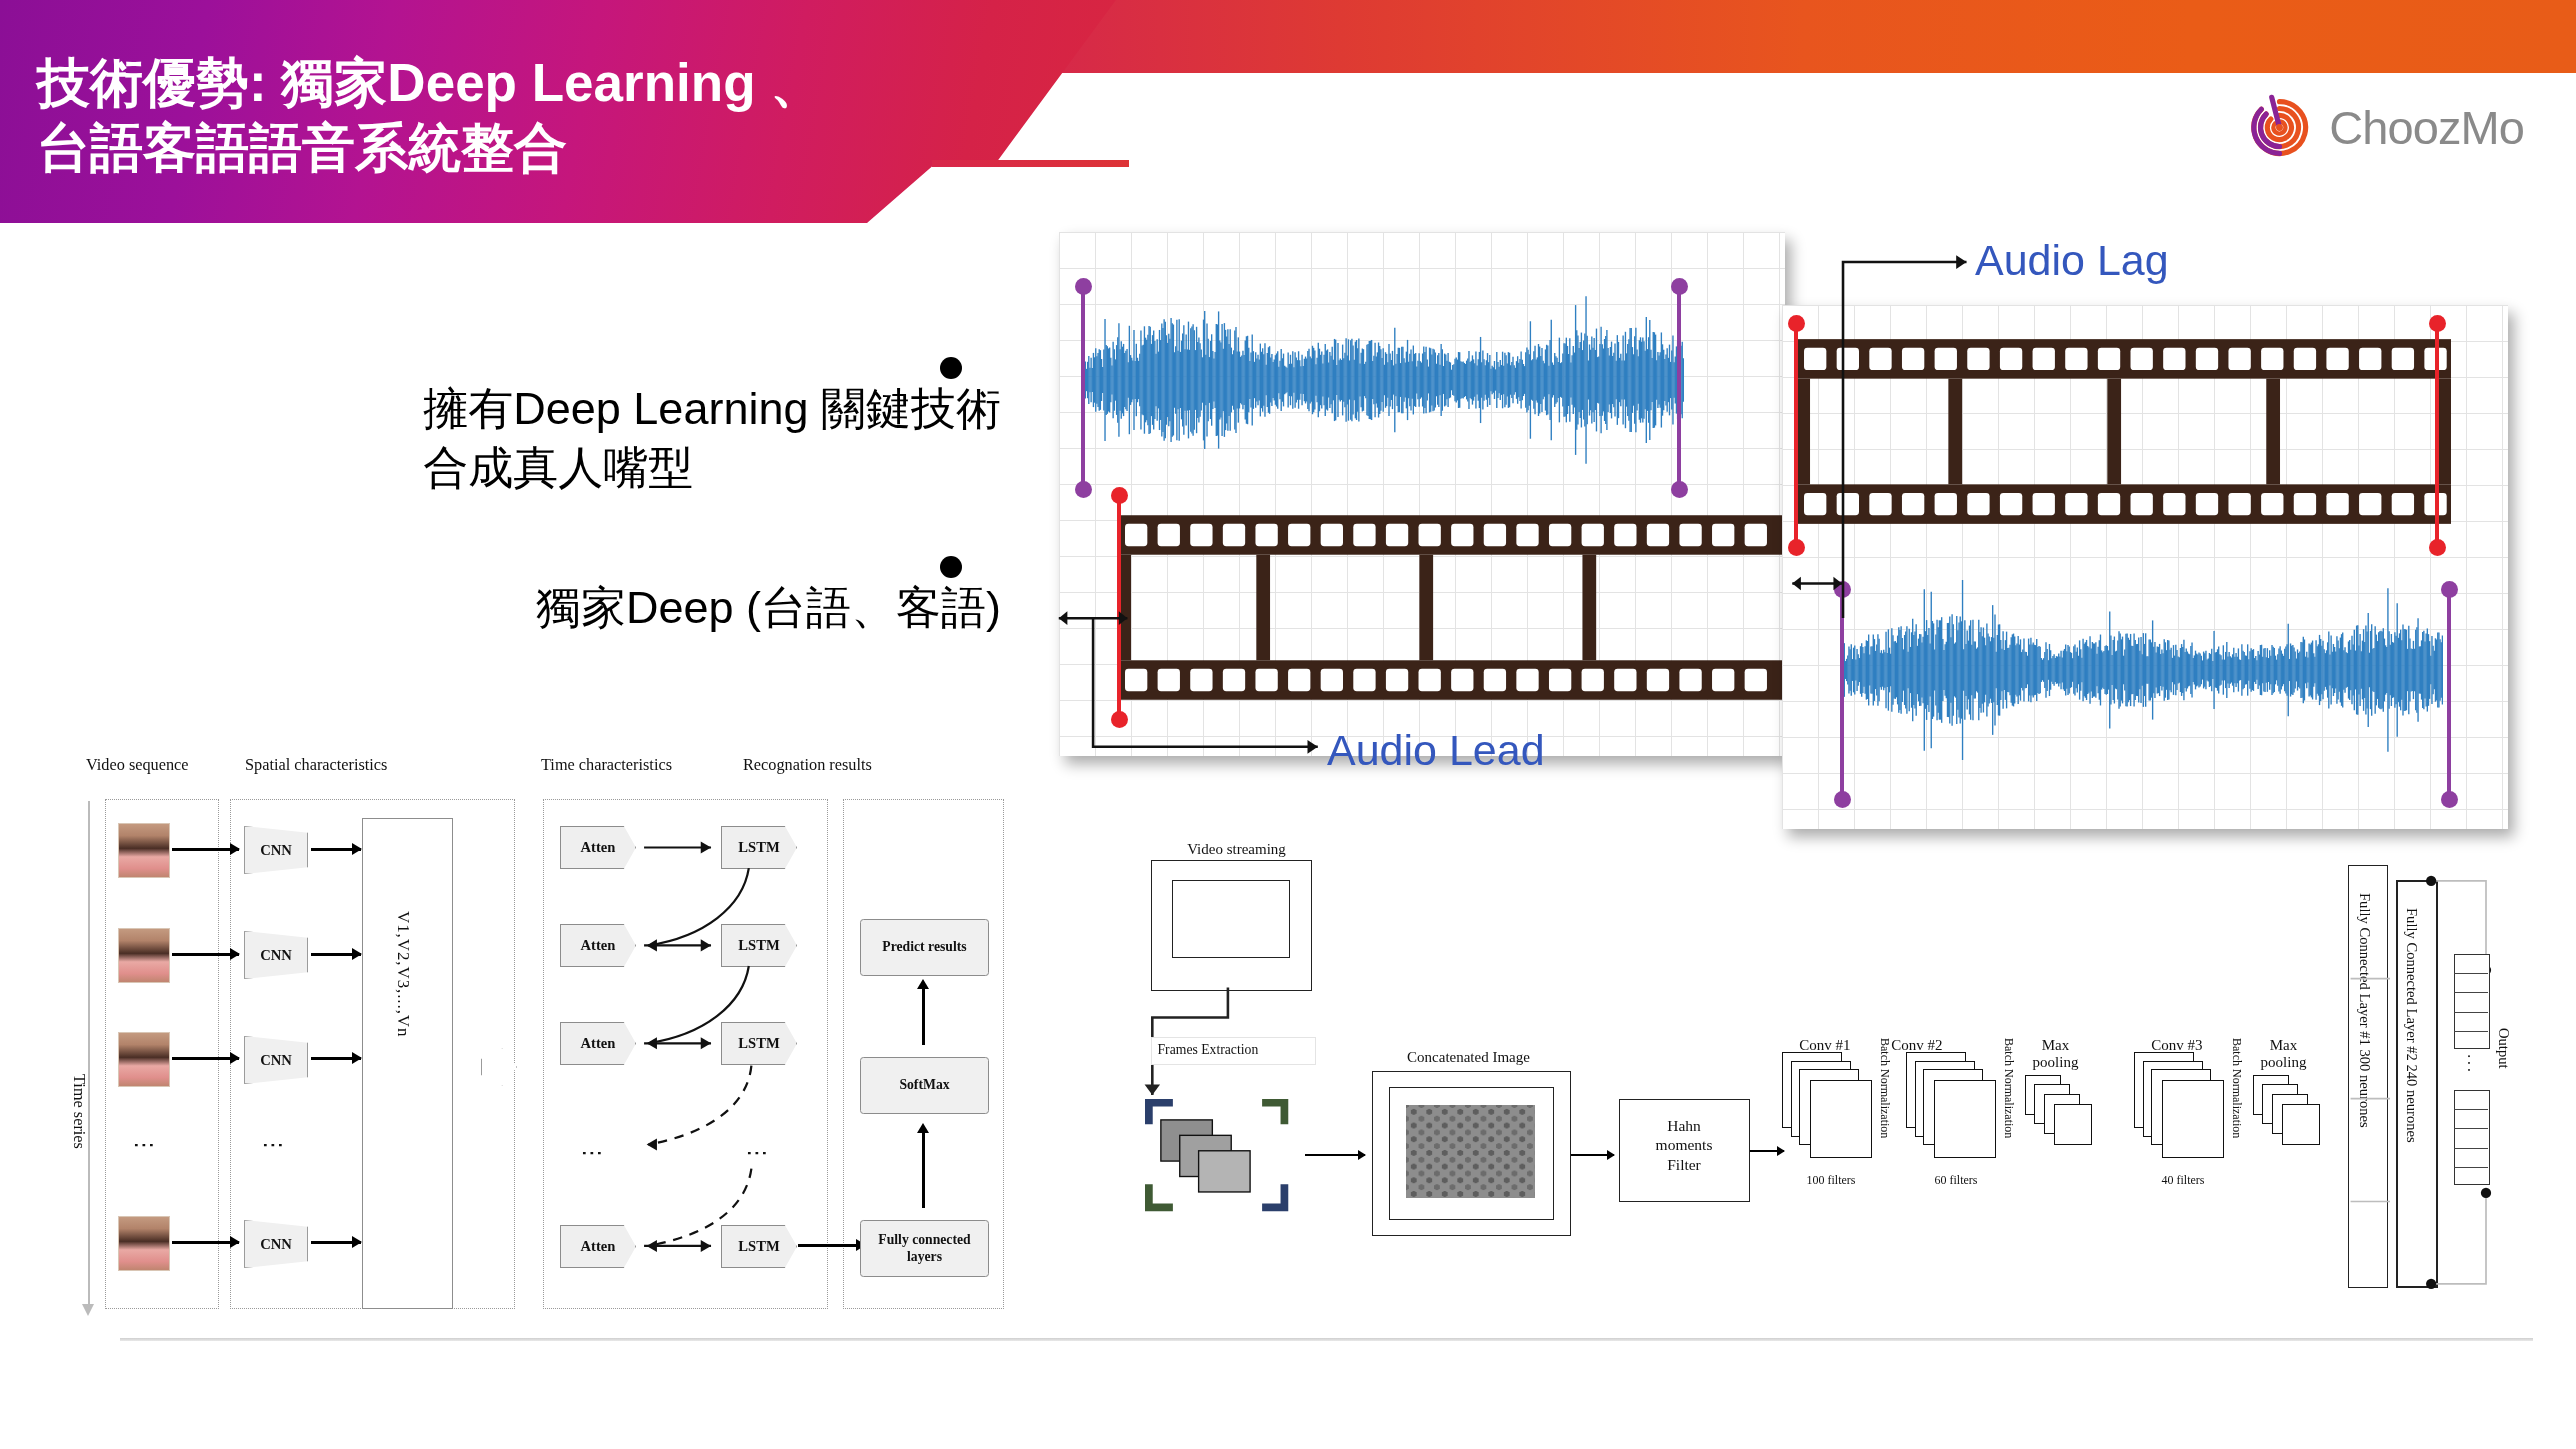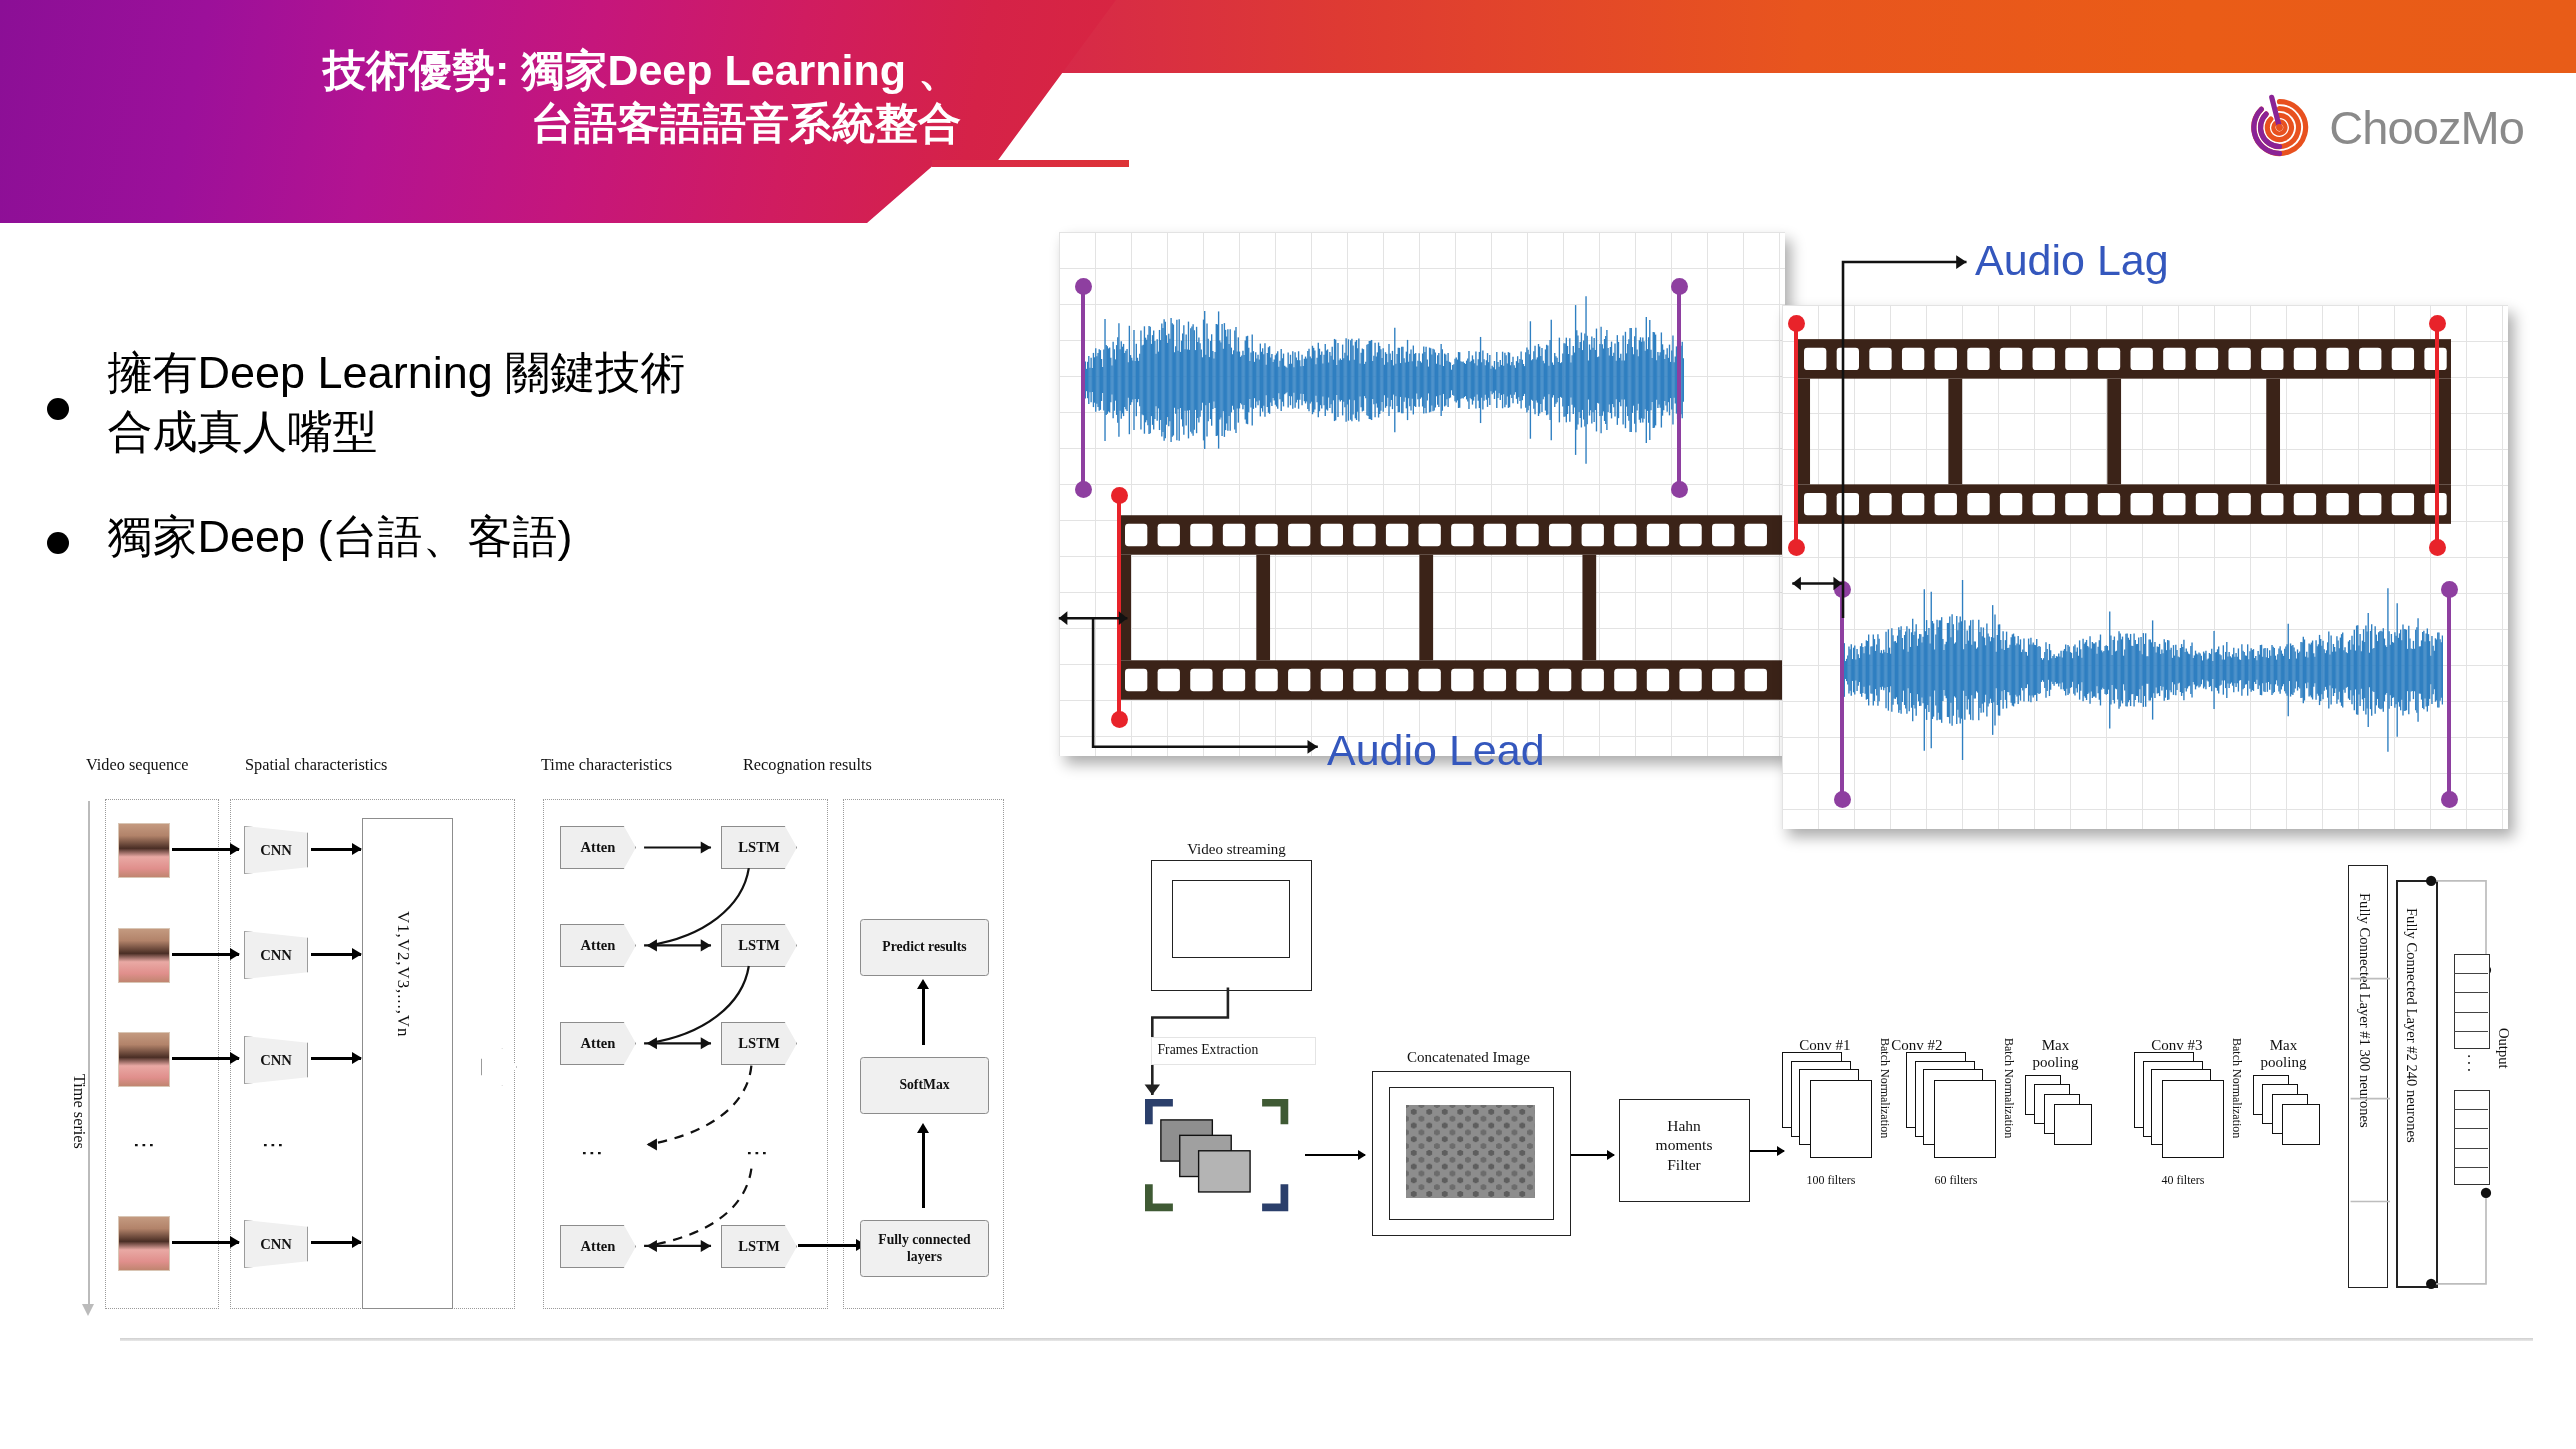--- a/index.html
+++ b/index.html
@@ -8,32 +8,32 @@
 
   
   #header-banner{position:absolute;left:0;top:0;width:2576px;height:223px;}
   #banner-orange{position:absolute;left:0;top:0;width:2576px;height:73px;
     background:linear-gradient(90deg,#8b0f96 0%,#a4119e 8%,#c2167f 22%,#d4244f 38%,#de3a33 52%,#e8551e 70%,#ea5c17 85%,#e85c18 100%);}
   #banner-shape{position:absolute;left:0;top:0;width:1116px;height:223px;
     background:linear-gradient(100deg,#8b0f96 0%,#9c109a 18%,#b31391 34%,#c5167c 52%,#d01c60 70%,#d52248 86%,#d82640 100%);
     clip-path:polygon(0 0, 1116px 0, 996px 163px, 936px 163px, 867px 223px, 0 223px);}
   #banner-notch{position:absolute;left:932px;top:160px;width:197px;height:6.9px;
     background:linear-gradient(90deg,#d8264b,#dd3336);}
-  #banner-title{position:absolute;left:16px;top:15.5px;width:945px;
-    color:#fff;font-size:43px;font-weight:bold;line-height:1.22;
-    letter-spacing:0px;white-space:pre-line;text-align:right;}
+  #banner-title{position:absolute;left:37px;top:15.5px;width:945px;
+    color:#fff;font-size:53px;font-weight:bold;line-height:1.22;
+    letter-spacing:0px;white-space:pre-line;}
 
   
   #brand-logo{position:absolute;right:52px;top:93px;display:flex;align-items:center;gap:15.5px;}
   #logo-mark{width:69px;height:69px;position:relative;flex:0 0 auto;}
   #logo-text{font-size:47px;color:#8a8a8a;letter-spacing:-0.9px;font-weight:400;}
 
   
   #bullet-list{position:absolute;left:31px;top:343px;width:970px;}
-  .bullet-row{display:flex;align-items:center;margin-bottom:45px;}
+  .bullet-row{display:flex;align-items:flex-end;margin-bottom:45px;flex-direction:column;}
   .bullet-dot{width:22px;height:22px;border-radius:50%;background:#000;
     margin:13.7px 39px 0 15.5px;flex:0 0 auto;}
   .bullet-text{font-size:45px;color:#000;line-height:1.32;white-space:pre-line;}
 
   
   .grid-card{position:absolute;background:#fff;
     background-image:
       linear-gradient(to right,#e3e3e3 0.9px,transparent 0.9px),
       linear-gradient(to bottom,#e3e3e3 0.9px,transparent 0.9px);
     background-size:36px 36px;

